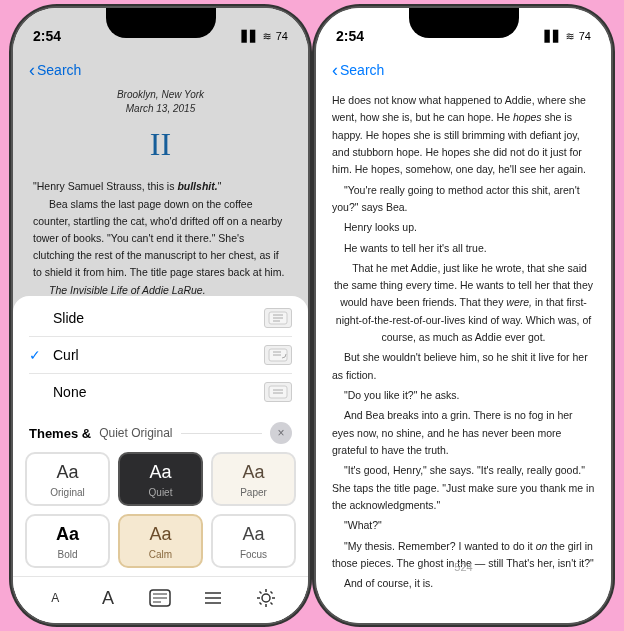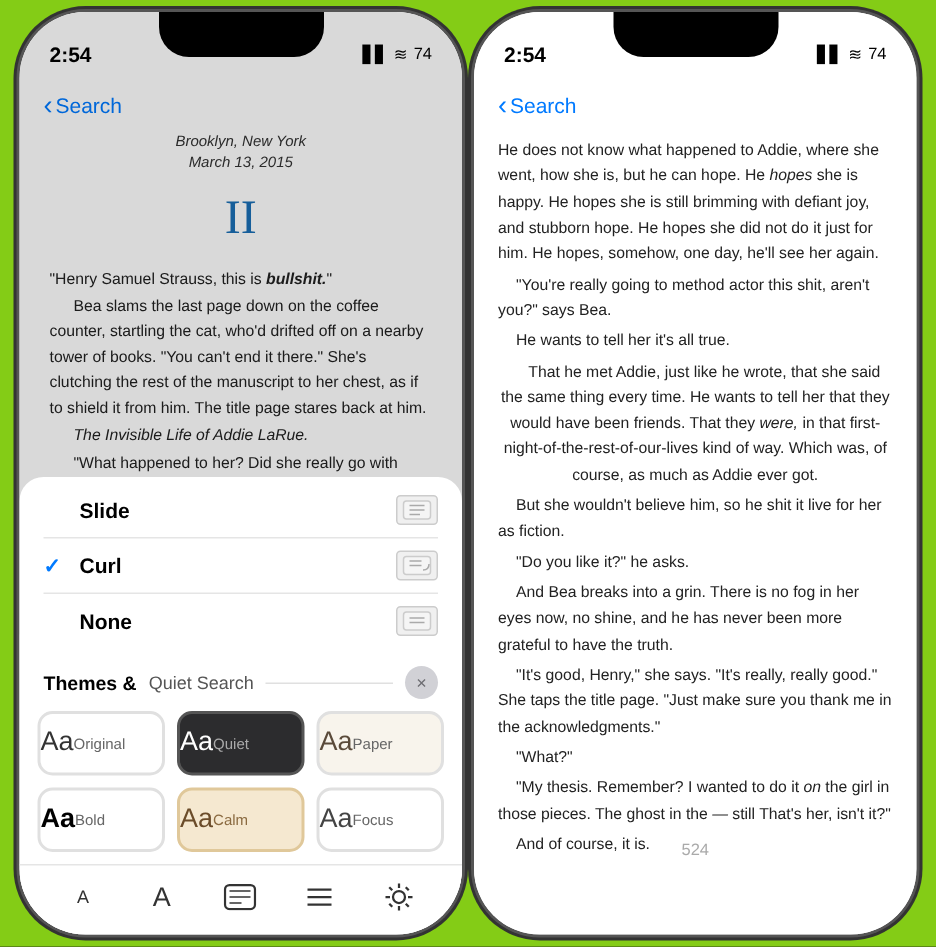--- a/index.html
+++ b/index.html
@@ -11,21 +11,21 @@
       align-items: center;
       justify-content: center;
       font-family: -apple-system, BlinkMacSystemFont, 'Helvetica Neue', sans-serif;
       overflow: hidden;
     }
     .container {
       display: flex;
       gap: 8px;
       width: 624px;
       height: 631px;
-      background: #84cc16;
+      background: #f9a8d4;
       padding: 8px;
       align-items: center;
       justify-content: center;
     }
     .phone {
       width: 295px;
       height: 615px;
       background: #fff;
       border-radius: 44px;
       overflow: hidden;
@@ -159,21 +159,20 @@
       color: #000;
       border-bottom: 1px solid #e5e5e5;
     }
     .scroll-option-item:last-child {
       border-bottom: none;
     }
     .scroll-option-left {
       display: flex;
       align-items: center;
       gap: 8px;
-      font-weight: bold;
     }
     .check-icon {
       color: #007aff;
       font-size: 14px;
       width: 16px;
     }
     .scroll-icon {
       width: 28px;
       height: 20px;
       background: #f0f0f0;
@@ -221,21 +220,21 @@
       display: grid;
       grid-template-columns: repeat(3, 1fr);
       gap: 8px;
       padding: 6px 12px 8px;
     }
     .theme-card {
       border-radius: 10px;
       overflow: hidden;
       border: 2px solid #e0e0e0;
       display: flex;
-      flex-direction: row;
+      flex-direction: column;
       align-items: center;
       padding: 8px 0 6px;
       cursor: pointer;
     }
     .theme-card.selected {
       border-color: #007aff;
     }
     .theme-card.calm-card {
       background: #f5e8d0;
       border-color: #e0c89a;
@@ -402,21 +401,21 @@
                 <rect x="1" y="1" width="18" height="12" rx="2" fill="#f5f5f5" stroke="#ccc" stroke-width="1"></rect>
                 <line x1="5" y1="5" x2="15" y2="5" stroke="#aaa" stroke-width="1"></line>
                 <line x1="5" y1="8" x2="15" y2="8" stroke="#aaa" stroke-width="1"></line>
               </svg>
             </div>
           </div>
         </div>
 
         <div class="themes-header">
           <span class="themes-label">Themes &amp;</span>
-          <span class="themes-label" style="font-weight:400;font-size:12px;color:#555;">Quiet Search</span>
+          <span class="themes-label" style="font-weight:400;font-size:12px;color:#555;">Quiet Original</span>
           <div class="divider-x"></div>
           <div class="close-btn">×</div>
         </div>
 
         <div class="theme-grid">
 
           <div class="theme-card" style="background:#fff;">
             <span class="theme-aa" style="color:#333;">Aa</span>
             <span class="theme-name">Original</span>
           </div>
@@ -504,20 +503,21 @@
       <div class="nav-bar">
         <div class="nav-back">
           <span class="nav-back-arrow">‹</span>
           <span>Search</span>
         </div>
       </div>
 
       <div style="padding: 4px 16px; font-size:10.5px; line-height:1.65; color:#222; height: calc(100% - 110px); overflow:hidden;">
         <p style="text-indent:0; margin-bottom:3px;">He does not know what happened to Addie, where she went, how she is, but he can hope. He <span class="italic">hopes</span> she is happy. He hopes she is still brimming with defiant joy, and stubborn hope. He hopes she did not do it just for him. He hopes, somehow, one day, he'll see her again.</p>
         <p style="text-indent:12px; margin-bottom:3px;">"You're really going to method actor this shit, aren't you?" says Bea.</p>
+        <p style="text-indent:12px; margin-bottom:3px;">Henry looks up.</p>
         <p style="text-indent:12px; margin-bottom:3px;">He wants to tell her it's all true.</p>
         <p style="text-indent:12px; margin-bottom:3px;text-align:center;">That he met Addie, just like he wrote, that she said the same thing every time. He wants to tell her that they would have been friends. That they <span class="italic">were,</span> in that first-night-of-the-rest-of-our-lives kind of way. Which was, of course, as much as Addie ever got.</p>
         <p style="text-indent:12px; margin-bottom:3px;">But she wouldn't believe him, so he shit it live for her as fiction.</p>
         <p style="text-indent:12px; margin-bottom:3px;">"Do you like it?" he asks.</p>
         <p style="text-indent:12px; margin-bottom:3px;">And Bea breaks into a grin. There is no fog in her eyes now, no shine, and he has never been more grateful to have the truth.</p>
         <p style="text-indent:12px; margin-bottom:3px;">"It's good, Henry," she says. "It's really, really good." She taps the title page. "Just make sure you thank me in the acknowledgments."</p>
         <p style="text-indent:12px; margin-bottom:3px;">"What?"</p>
         <p style="text-indent:12px; margin-bottom:3px;">"My thesis. Remember? I wanted to do it <span class="italic">on</span> the girl in those pieces. The ghost in the <span class="italic">—</span> still That's her, isn't it?"</p>
         <p style="text-indent:12px; margin-bottom:3px;">And of course, it is.</p>
 

